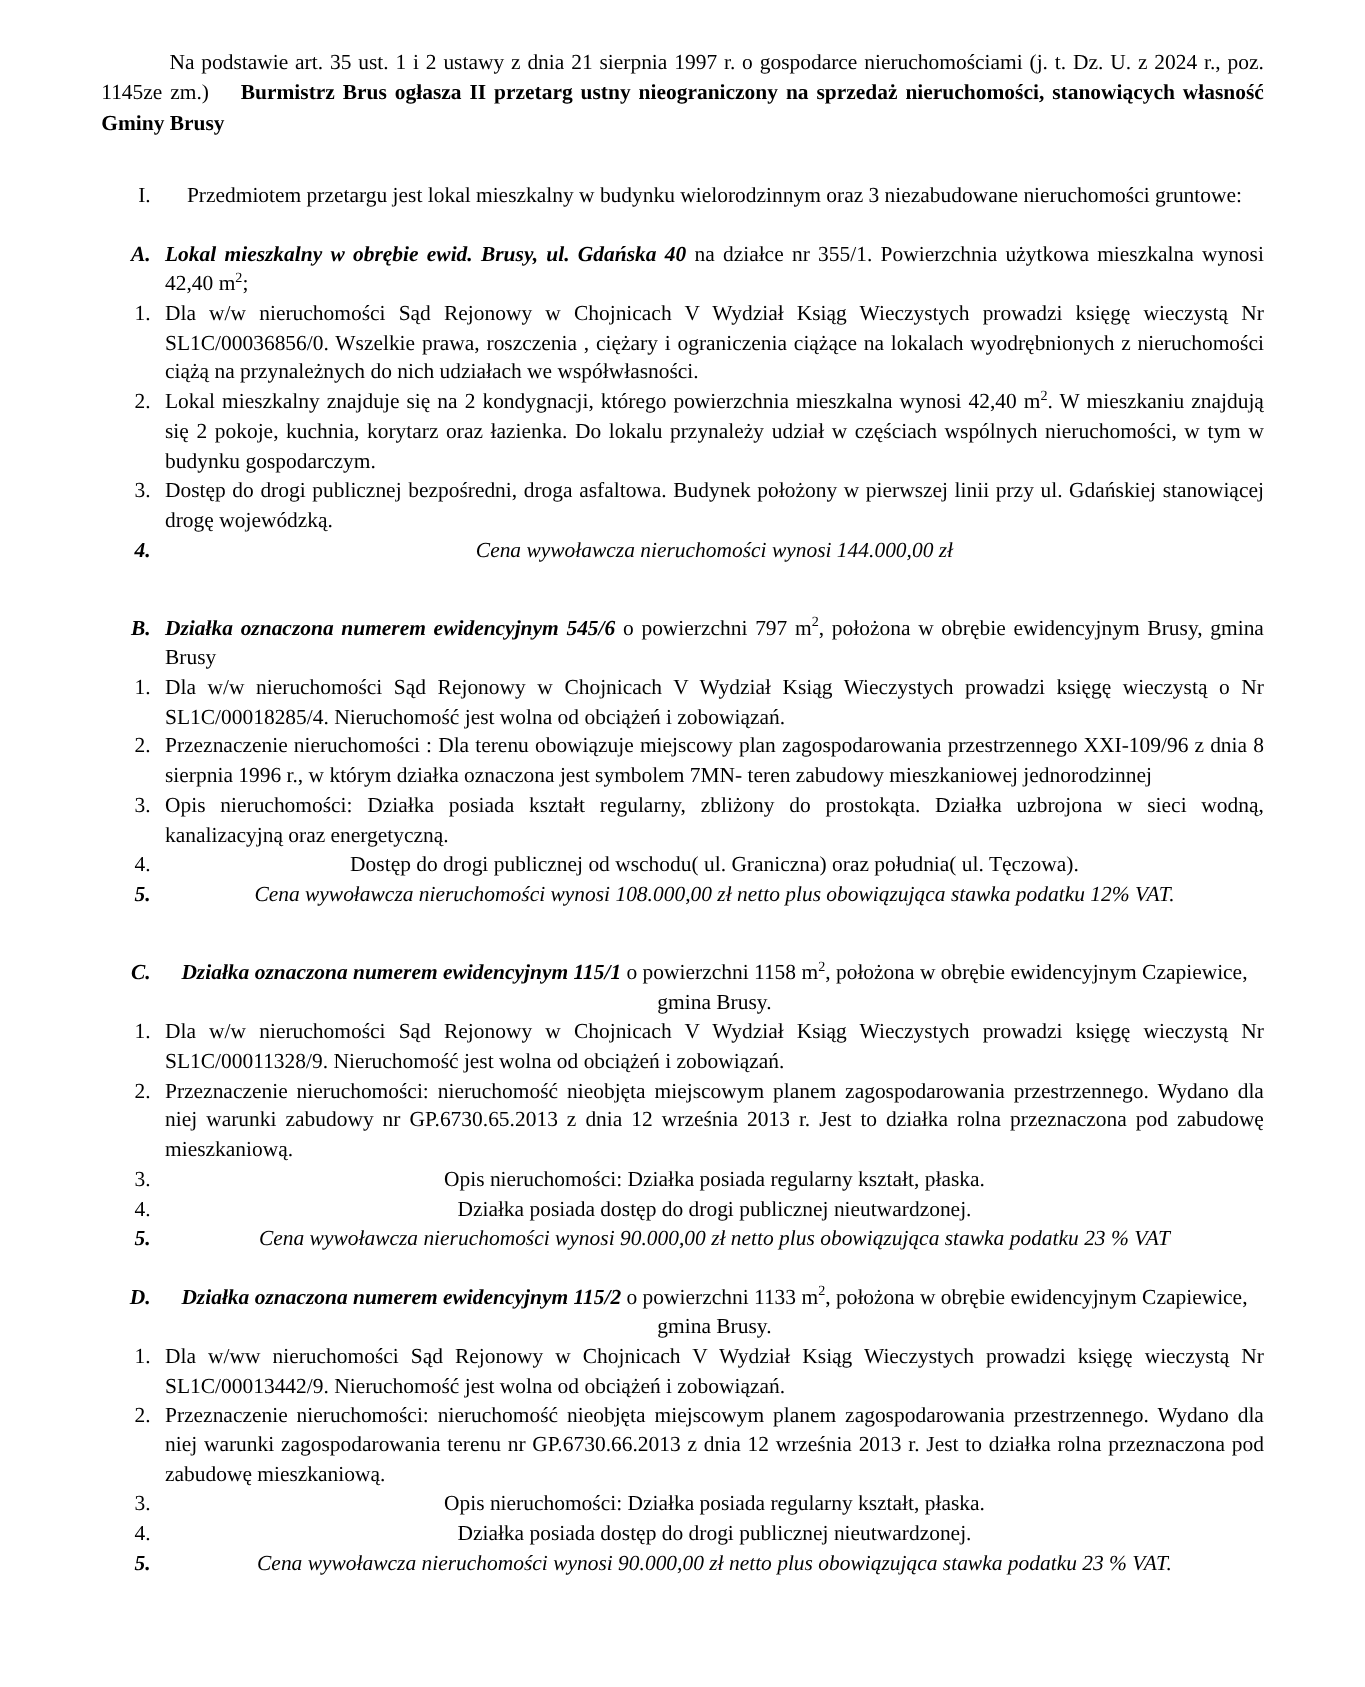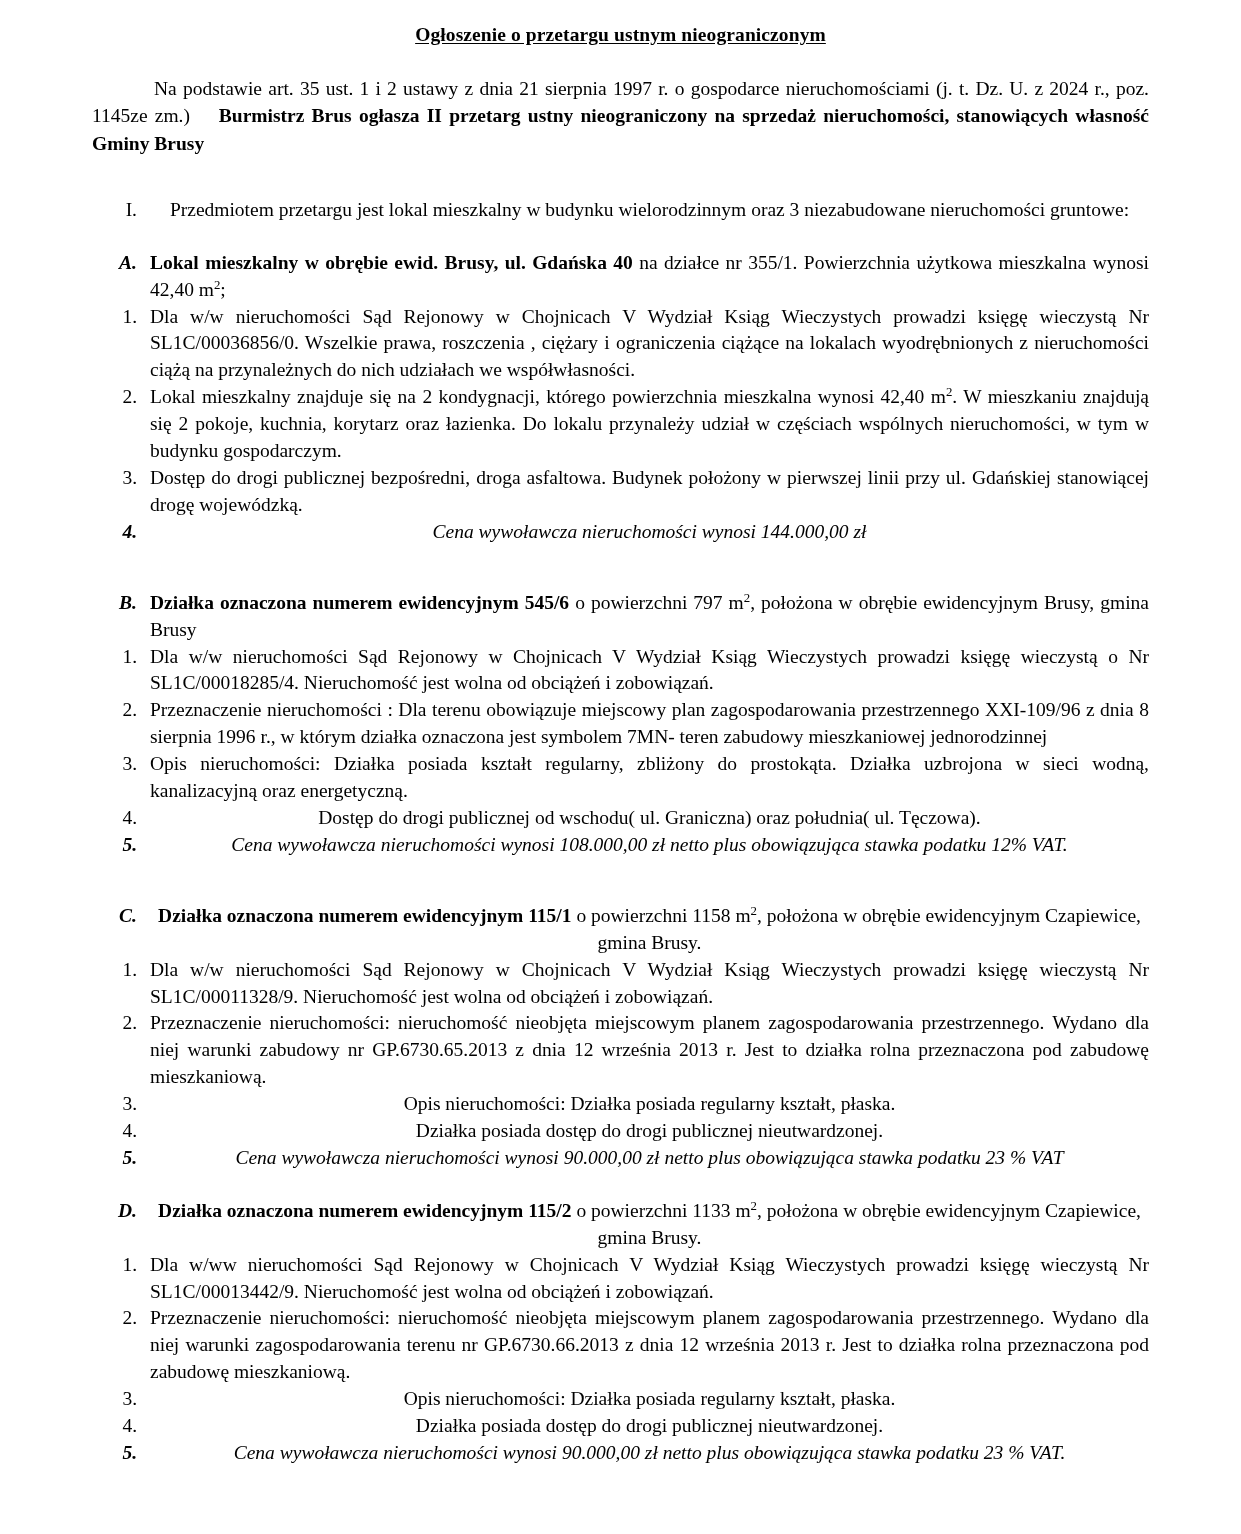--- a/index.html
+++ b/index.html
@@ -75,20 +75,21 @@
   .lvl-num   > .marker { flex-basis: 58px; }
 
   
   .lvl-roman { margin-top: 0; }
 
   
   .lvl-alpha > .marker { font-weight: bold; font-style: italic; }
 
   .sec-head-text .lead {
     font-weight: bold;
+    font-style: italic;
   }
 
   
   .lvl-num > .marker { font-weight: normal; font-style: normal; }
   .lvl-num.bolditalic > .marker { font-weight: bold; font-style: italic; }
   .price {
     font-weight: normal;
     font-style: italic;
   }
 
@@ -100,21 +101,20 @@
   .sp-20 { height: 20px; }
   .sp-26 { height: 26px; }
   .sp-44 { height: 44px; }
   .sp-92 { height: 92px; }
 </style>
 </head>
 <body>
 
 <div class="page">
 
-  <div class="doc-title">Ogłoszenie o przetargu ustnym nieograniczonym</div>
 
   <p class="intro"><span>Na podstawie art. 35 ust. 1 i 2 ustawy z dnia 21 sierpnia  1997 r. o gospodarce nieruchomościami (j. t. Dz. U. z 2024 r., poz. 1145ze zm.)</span>&nbsp;&nbsp;&nbsp; <b>Burmistrz Brus ogłasza II przetarg ustny nieograniczony na sprzedaż nieruchomości, stanowiących własność Gminy Brusy</b></p>
 
   <div class="sp-20"></div>
 
   <div class="row lvl-roman">
     <div class="marker">I.</div>
     <div class="body-txt nojust">Przedmiotem przetargu jest lokal mieszkalny w budynku wielorodzinnym oraz  3 niezabudowane nieruchomości gruntowe:</div>
   </div>
 

